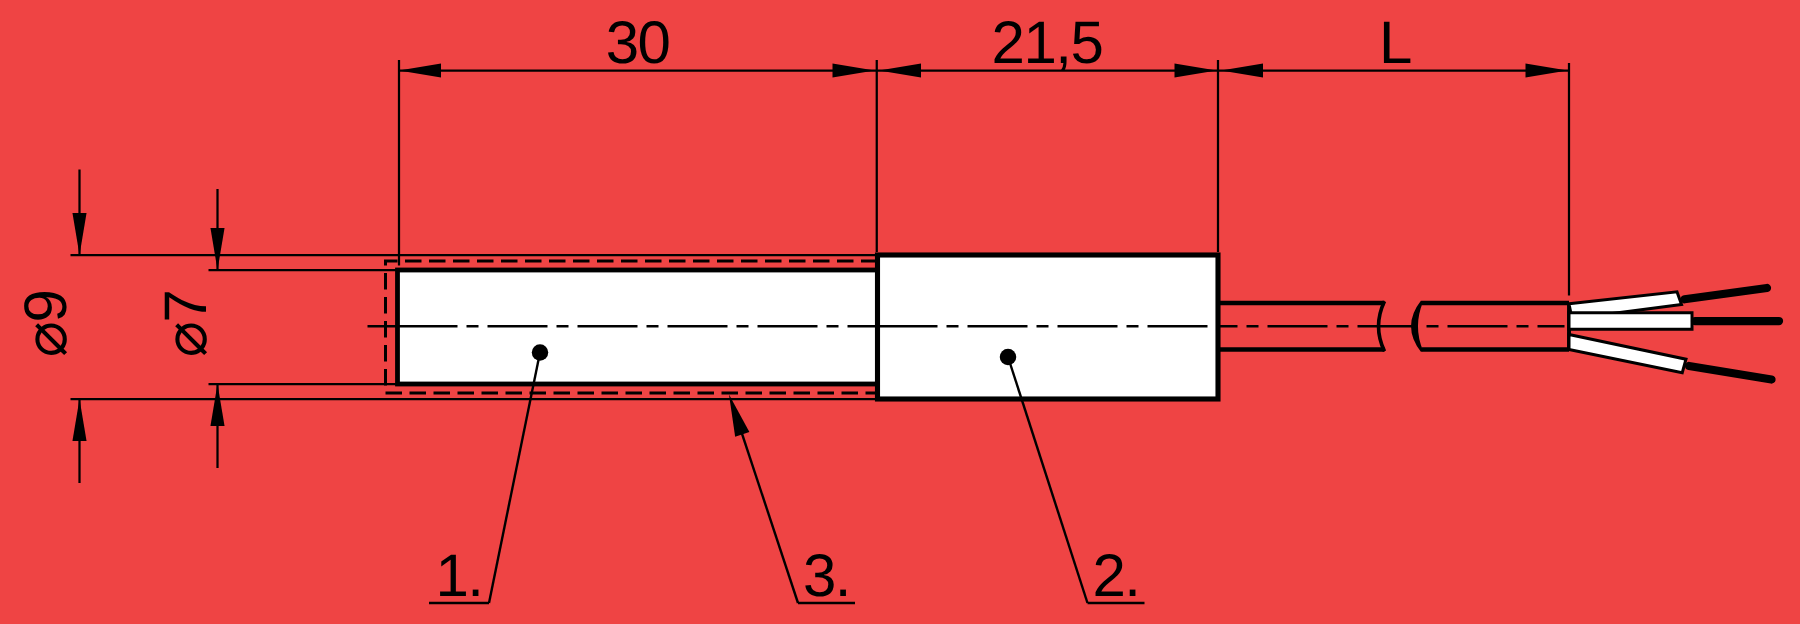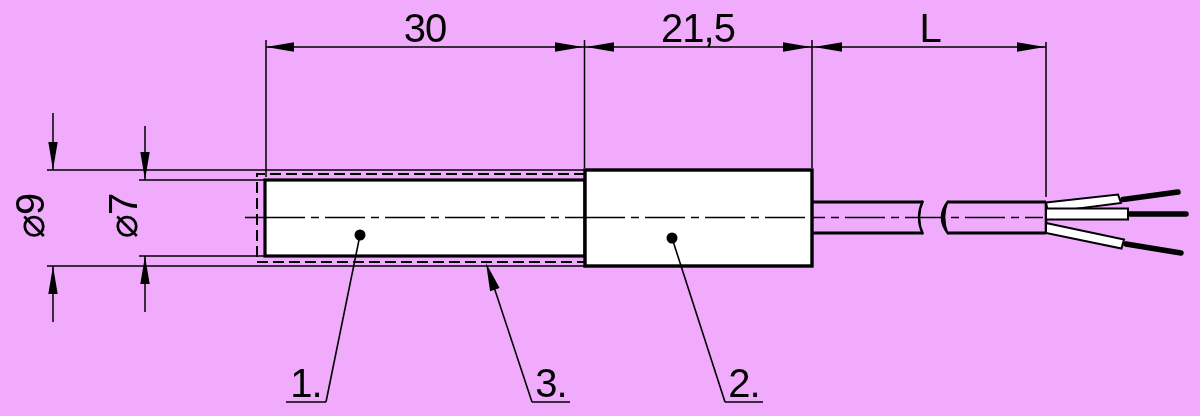--- a/index.html
+++ b/index.html
@@ -1,16 +1,16 @@
 <!DOCTYPE html>
 <html><head>
 <meta charset="utf-8">
 <style>
   html,body{margin:0;padding:0;background:#fff;}
-  .canvas{position:relative;width:1200px;height:416px;background:#f0abfc;overflow:hidden;}
+  .canvas{position:relative;width:1200px;height:416px;background:#ef4444;overflow:hidden;}
   svg{display:block;}
   text{font-family:"Liberation Sans","DejaVu Sans",sans-serif;font-size:40px;fill:#000;letter-spacing:-1px;}
   .lbl{font-size:40px;}
 </style>
 </head>
 <body>
 
 <div class="canvas">
 <svg width="1200" height="416" viewBox="0 0 1200 416">
 

